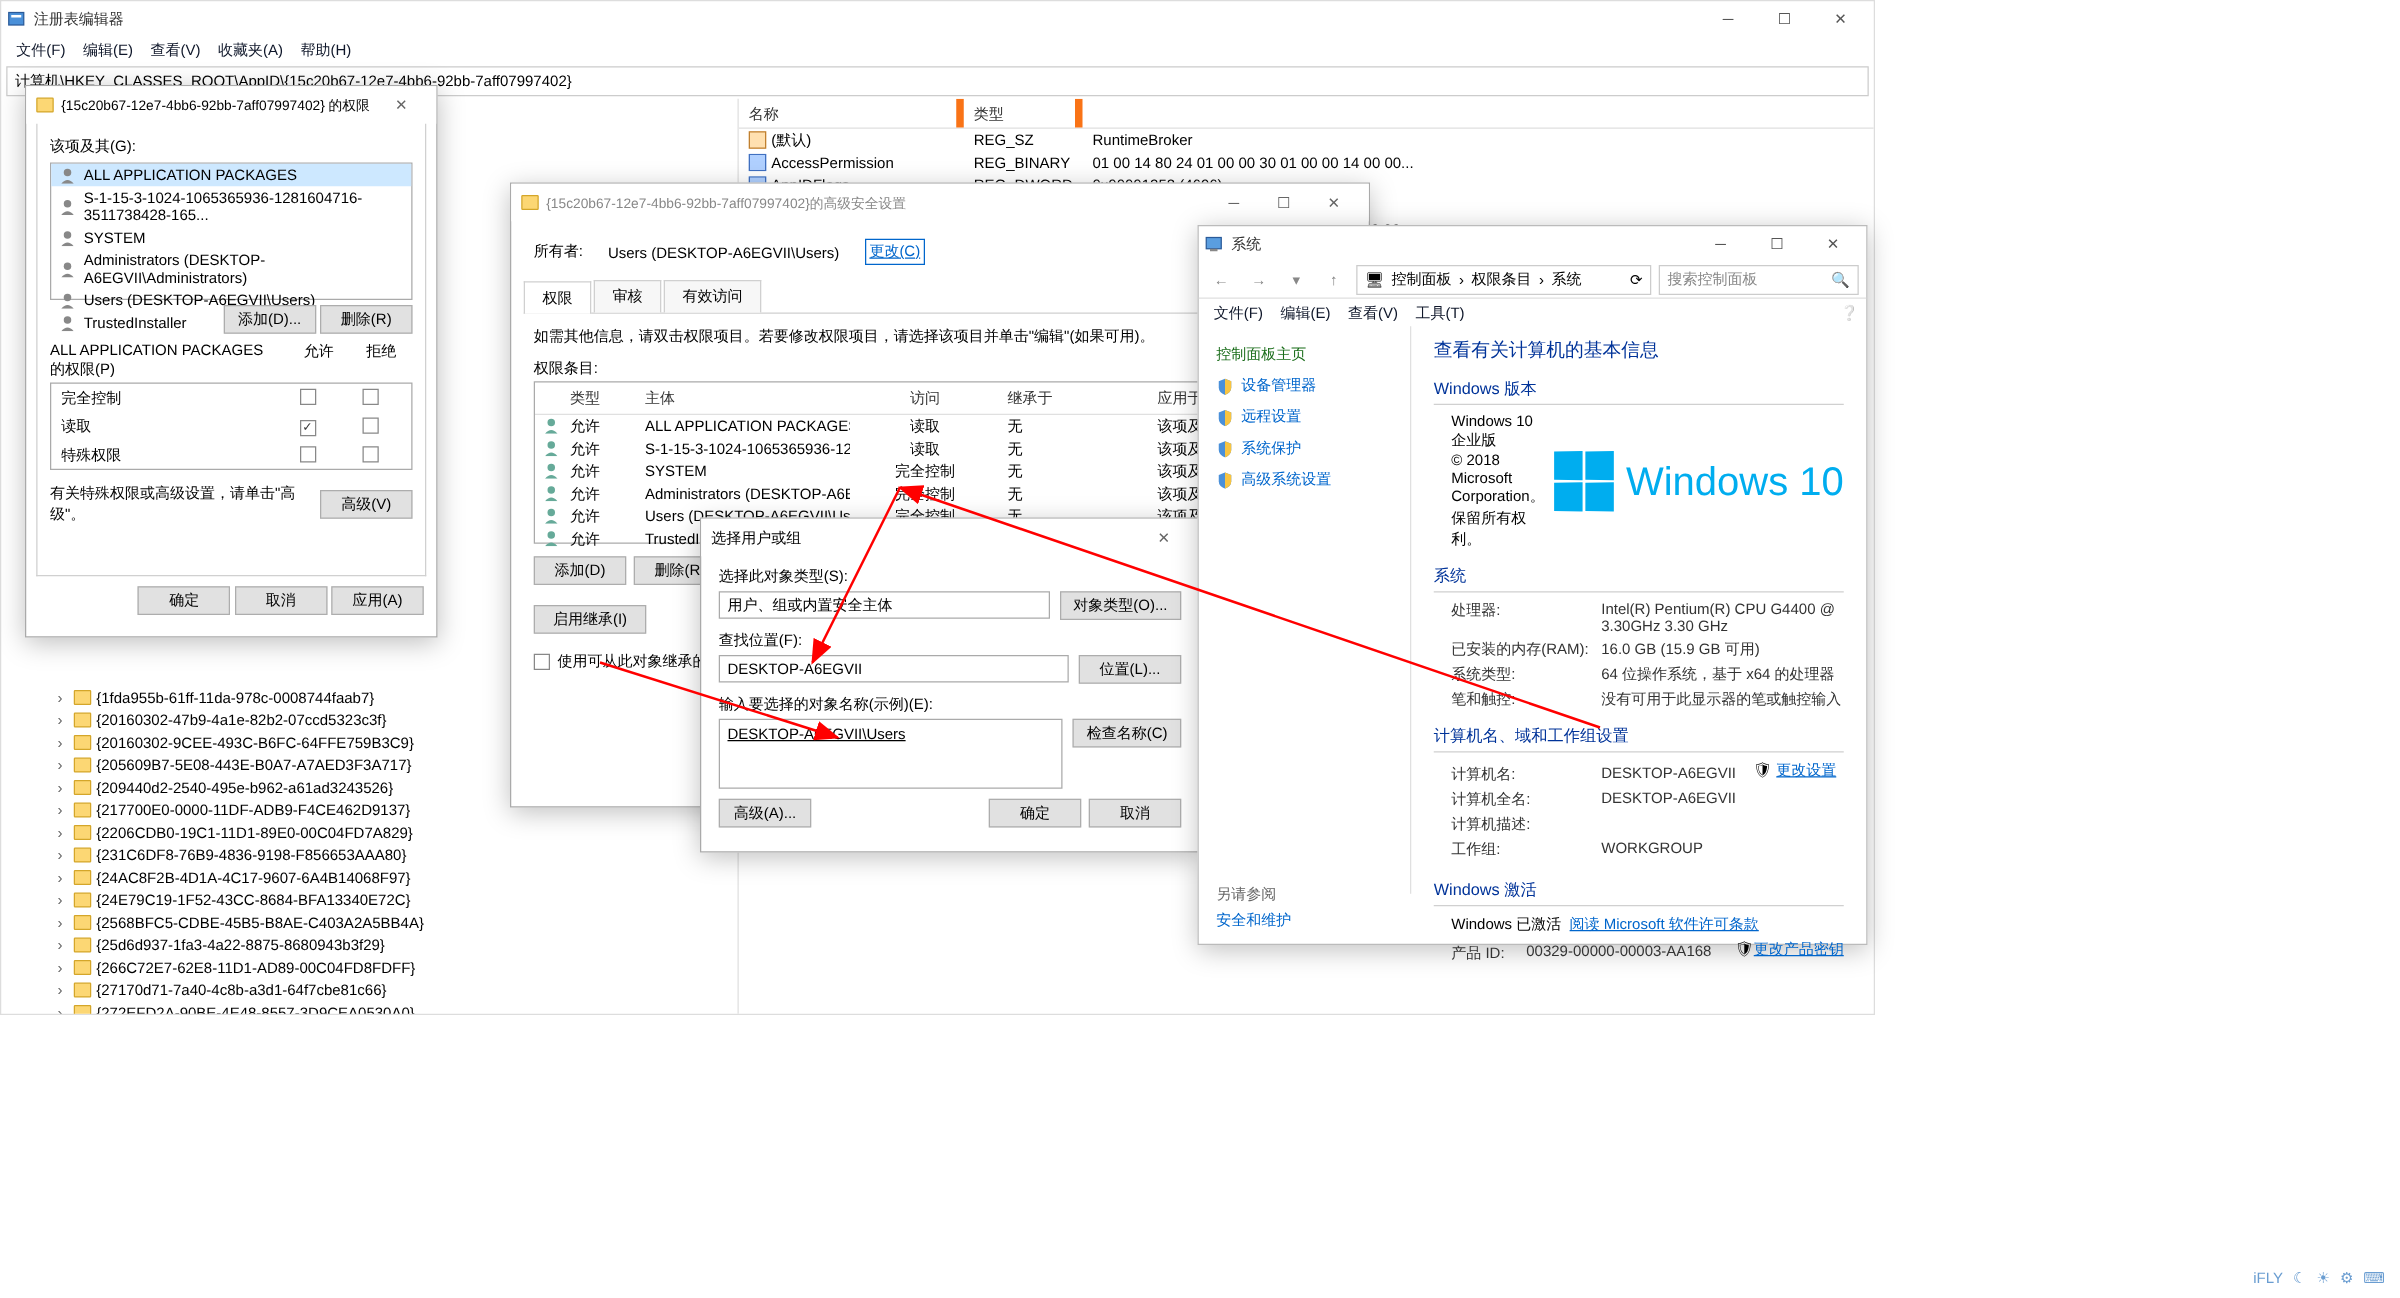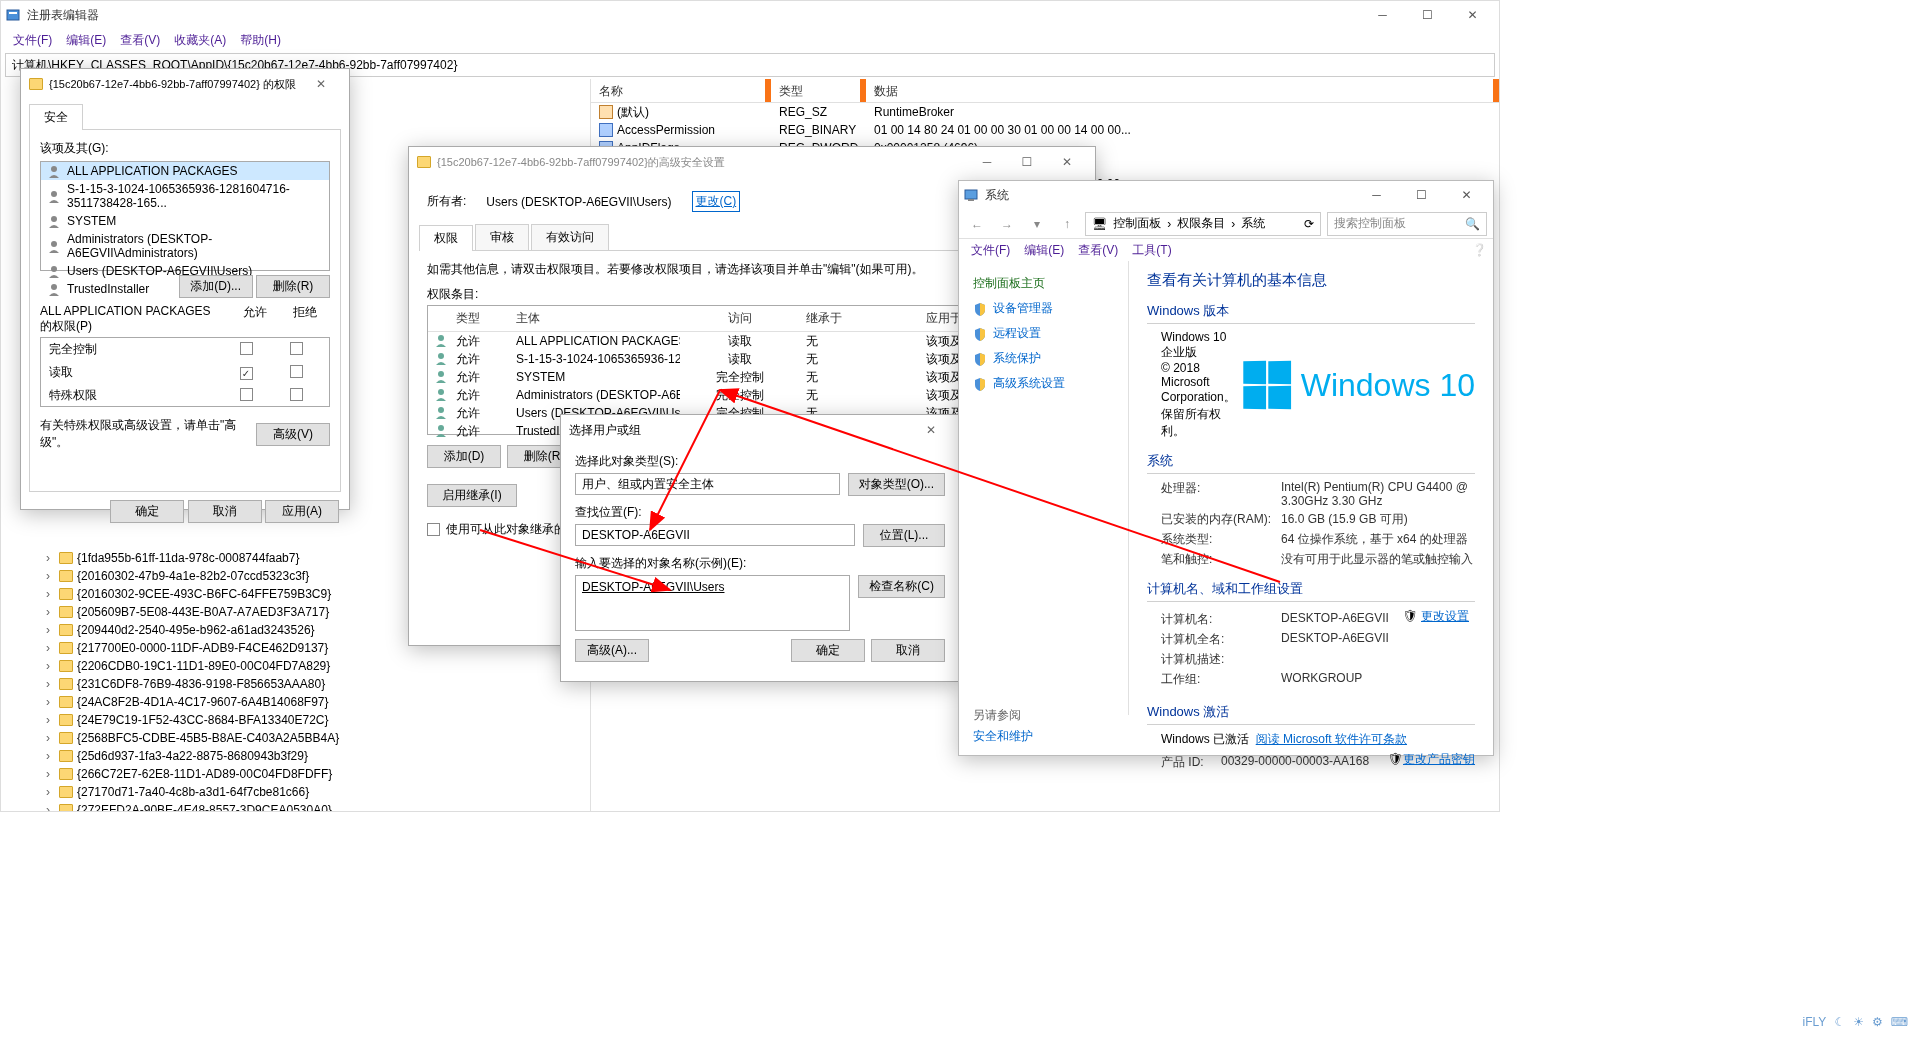--- a/index.html
+++ b/index.html
@@ -3,21 +3,21 @@
 <meta charset="utf-8">
 <style>
 * { box-sizing: border-box; margin: 0; padding: 0; font-family: "Microsoft YaHei", "Segoe UI", Tahoma, sans-serif; font-size: 12px; }
 body { background: #fff; width: 1920px; height: 1038px; position: relative; overflow: hidden; }
 .title-bar { height: 28px; display: flex; align-items: center; padding: 0 4px; }
 .title-bar .icon { width: 16px; height: 16px; margin-right: 6px; }
 .title-bar .title { flex: 1; color: #333; }
 .win-controls { display: flex; }
 .win-btn { width: 45px; height: 28px; display: flex; align-items: center; justify-content: center; color: #555; }
 .menu-bar { height: 22px; display: flex; align-items: center; padding: 0 6px; gap: 2px; }
-.menu-item { padding: 2px 6px; color: #4c1d95; }
+.menu-item { padding: 2px 6px; color: #0f172a; }
 .addr-bar { height: 24px; border: 1px solid #ccc; margin: 2px 4px; padding: 2px 6px; display: flex; align-items: center; background: #fff; }
 .regedit-main { position: absolute; top: 0; left: 0; width: 1500px; height: 812px; background: #fff; border: 1px solid #ddd; }
 .regedit-body { display: flex; height: calc(100% - 78px); }
 .tree-pane { width: 590px; border-right: 1px solid #e0e0e0; overflow: hidden; padding-top: 2px; }
 .list-pane { flex: 1; overflow: hidden; }
 .tree-item { display: flex; align-items: center; height: 18px; padding-left: 40px; gap: 4px; white-space: nowrap; }
 .tree-item .fold { width: 14px; height: 14px; display: flex; align-items: center; justify-content: center; color: #666; }
 .folder-icon { width: 14px; height: 12px; background: #fcd774; border: 1px solid #d4a62a; border-radius: 1px; }
 .list-header { display: flex; height: 24px; border-bottom: 1px solid #e0e0e0; }
 .list-header > div { padding: 4px 8px; border-right: 6px solid #f97316; color: #333; }
@@ -185,21 +185,20 @@
             <span class="fold">›</span>
             <span class="folder-icon"></span>
             <span>{272EFD2A-90BE-4E48-8557-3D9CEA0530A0}</span>
           </div>
         </div>
     </div>
     <div class="list-pane">
       <div class="list-header">
         <div style="width:180px">名称</div>
         <div style="width:95px">类型</div>
-        <div style="flex:1">数据</div>
       </div>
       <div id="value-rows">
           <div class="list-row">
             <div style="width:180px"><span class="reg-icon sz"></span>(默认)</div>
             <div style="width:95px">REG_SZ</div>
             <div style="flex:1">RuntimeBroker</div>
           </div>
           <div class="list-row">
             <div style="width:180px"><span class="reg-icon bin"></span>AccessPermission</div>
             <div style="width:95px">REG_BINARY</div>
@@ -223,23 +222,20 @@
         </div>
     </div>
   </div>
 </div>
 
 <div class="dialog" style="left:20px; top:68px; width:330px; height:442px;">
   <div class="dlg-title">
     <span class="folder-icon" style="margin-right:6px"></span>
     <span class="t" style="font-size:11px">{15c20b67-12e7-4bb6-92bb-7aff07997402} 的权限</span>
     <span class="dlg-close">✕</span>
-  </div>
-  <div class="tabstrip" style="margin:4px 8px 0 8px">
-    <div class="tab active">安全</div>
   </div>
   <div style="border:1px solid #d0d0d0; border-top:none; margin:0 8px; padding:10px; height:362px;">
     <div>该项及其(G):</div>
     <div class="listbox" style="height:110px; margin:4px 0">
       <div id="principals">
           <div class="item" style="background: rgb(205, 232, 255);">
             <span class="user-icon"><svg width="14" height="14">
                 <circle cx="7" cy="5" r="3" fill="#888"></circle>
                 <path d="M2 14 Q7 8 12 14" fill="#888"></path>
               </svg></span>

